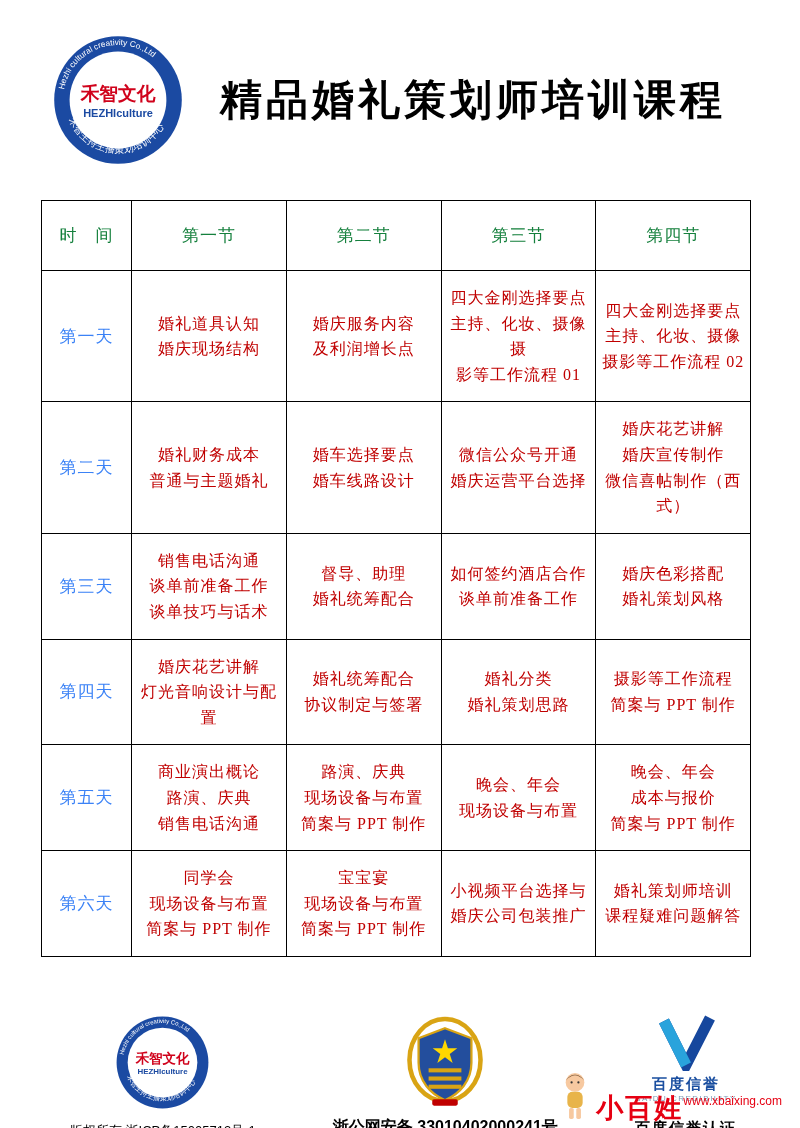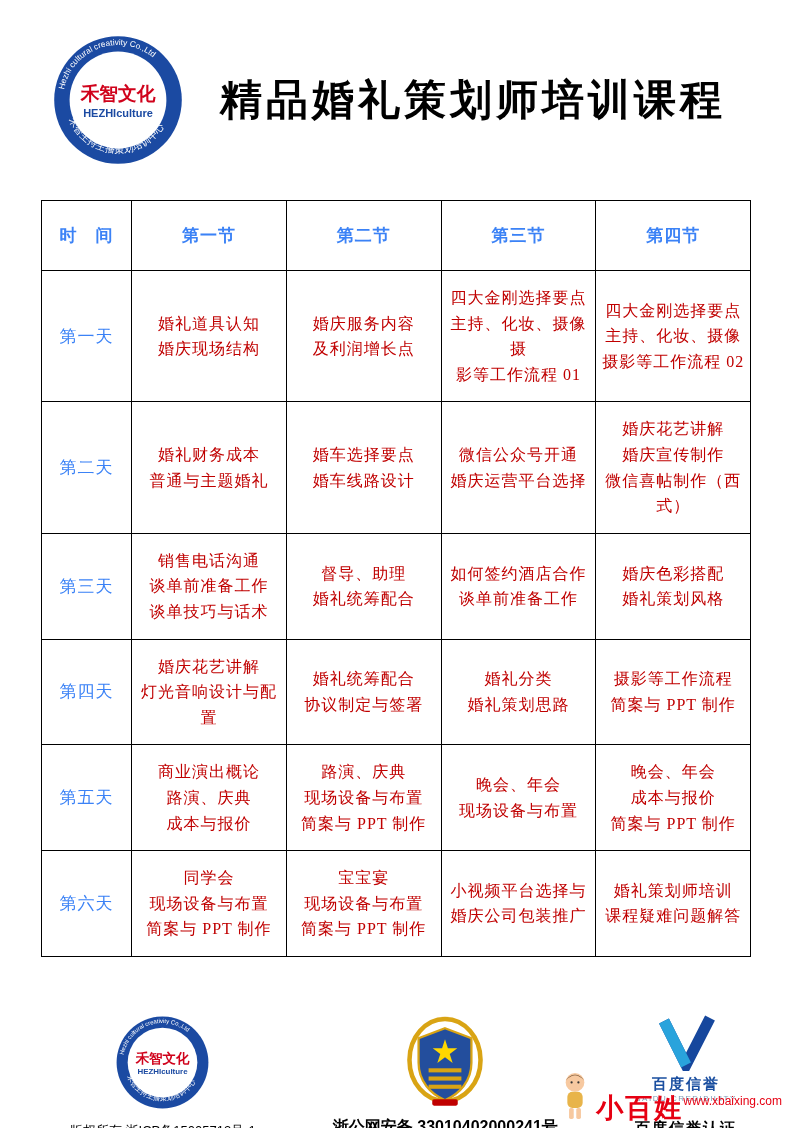--- a/index.html
+++ b/index.html
@@ -22,21 +22,21 @@
   }
 
   
   .course-table {
     width: 710px; margin: 34px auto 0; border-collapse: collapse; table-layout: fixed;
   }
   .course-table th, .course-table td {
     border: 1px solid #000; text-align: center; vertical-align: middle;
   }
   .course-table th {
-    font-size: 17px; font-weight: bold; color: #3b82f6;
+    font-size: 17px; font-weight: normal; color: #15803d;
     padding: 23px 4px; white-space: pre; letter-spacing: 1px;
   }
   .day-col { width: 90px; }
   td.day-cell { color: #3b82f6; font-size: 17px; letter-spacing: 1px; }
   td.content-cell {
     color: #c00000; font-size: 16px; line-height: 1.6;
     padding: 14px 4px; white-space: pre-line; letter-spacing: 1px;
   }
 
   
@@ -176,21 +176,21 @@
 协议制定与签署</td>
           <td class="content-cell">婚礼分类
 婚礼策划思路</td>
           <td class="content-cell">摄影等工作流程
 简案与 PPT 制作</td>
         </tr>
         <tr>
           <td class="day-cell">第五天</td>
           <td class="content-cell">商业演出概论
 路演、庆典
-成本与报价</td>
+销售电话沟通</td>
           <td class="content-cell">路演、庆典
 现场设备与布置
 简案与 PPT 制作</td>
           <td class="content-cell">晚会、年会
 现场设备与布置</td>
           <td class="content-cell">晚会、年会
 成本与报价
 简案与 PPT 制作</td>
         </tr>
         <tr>

